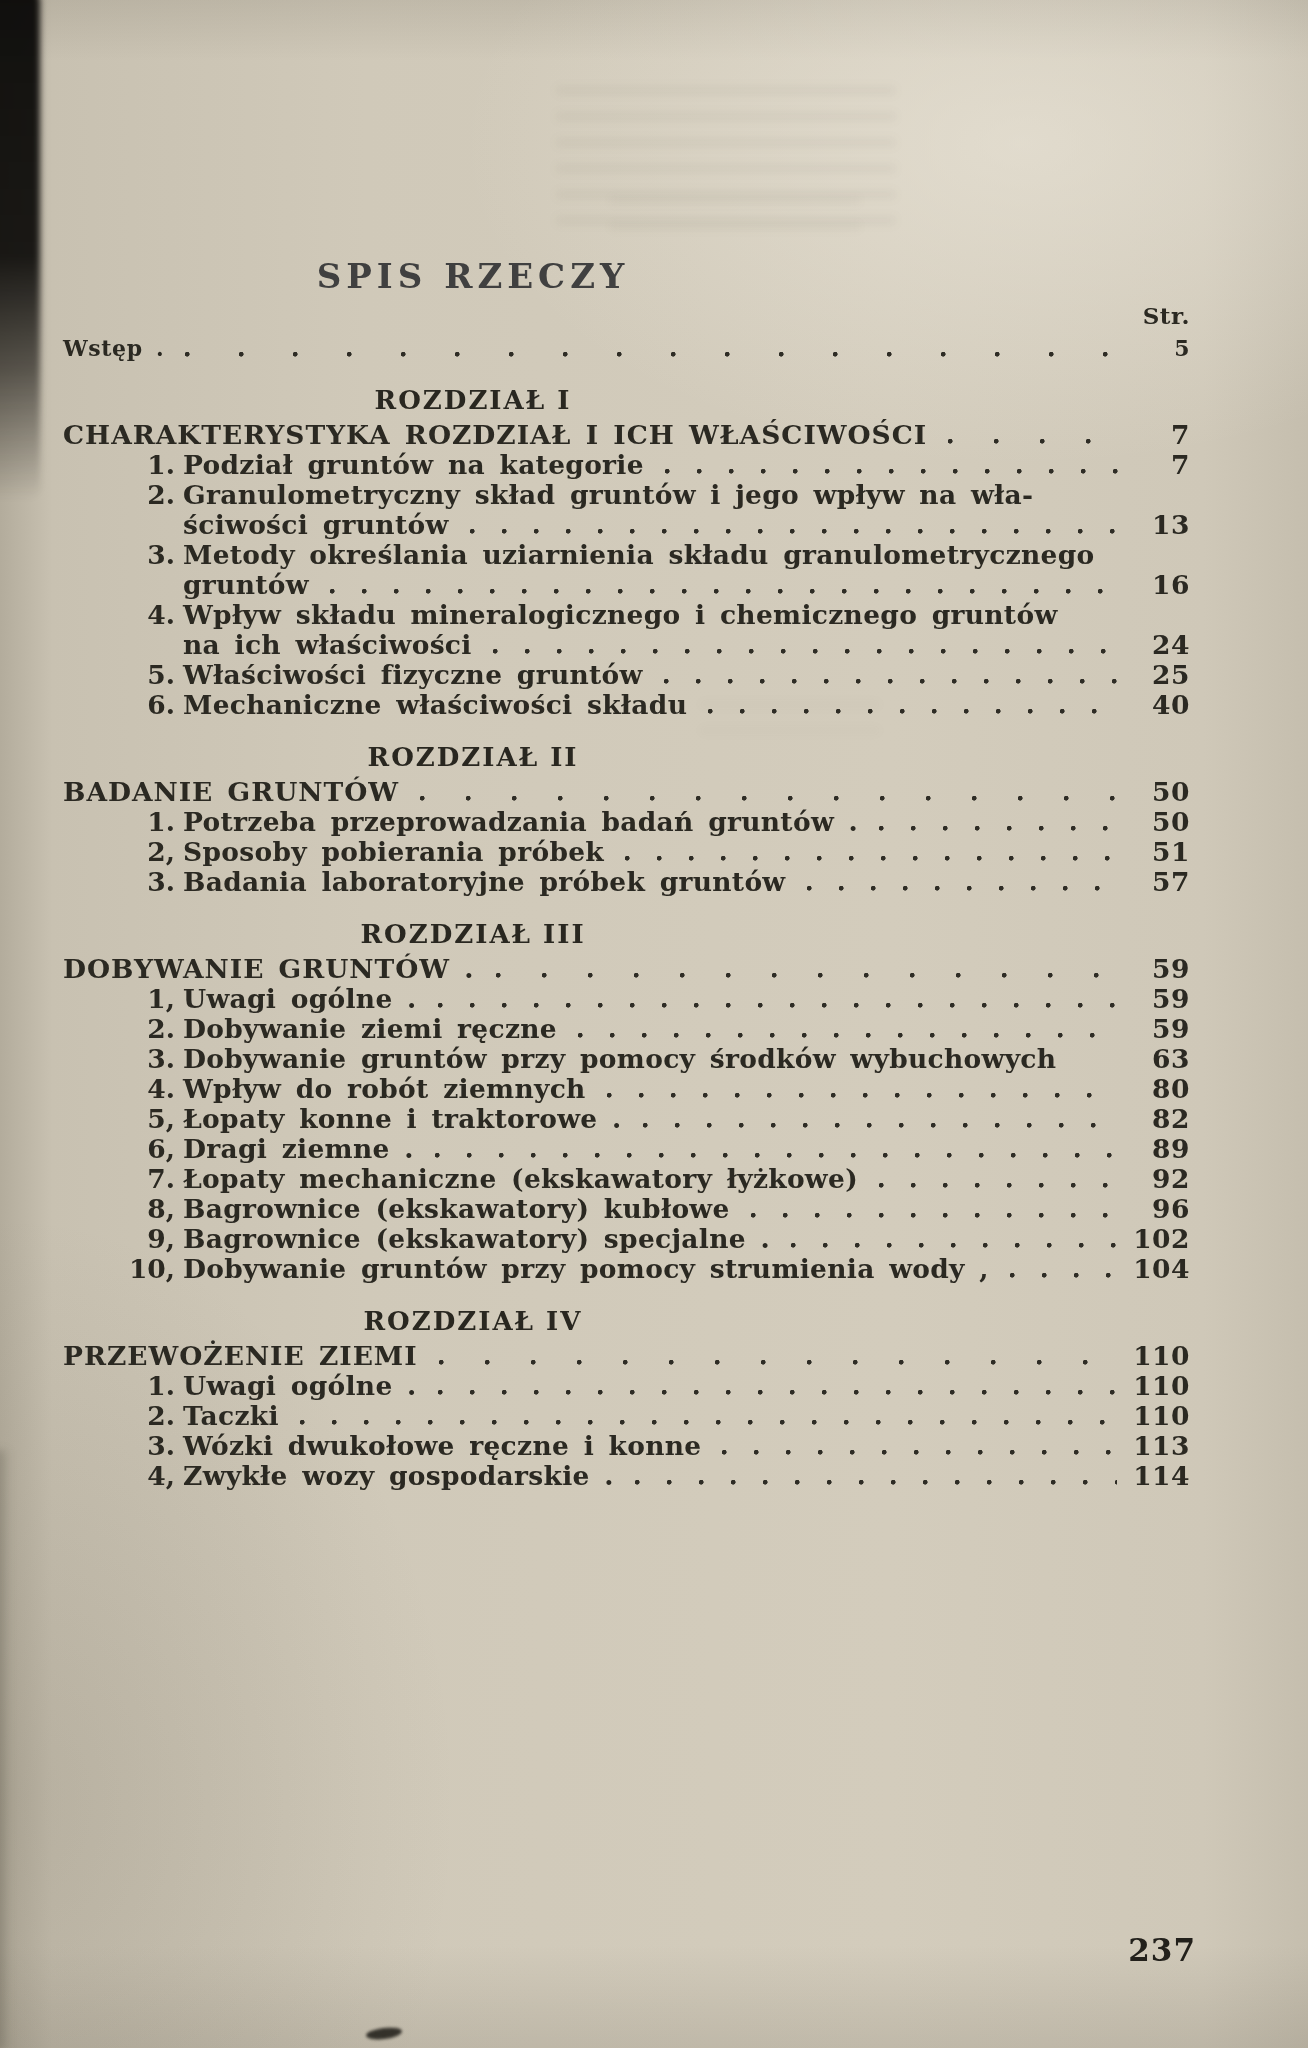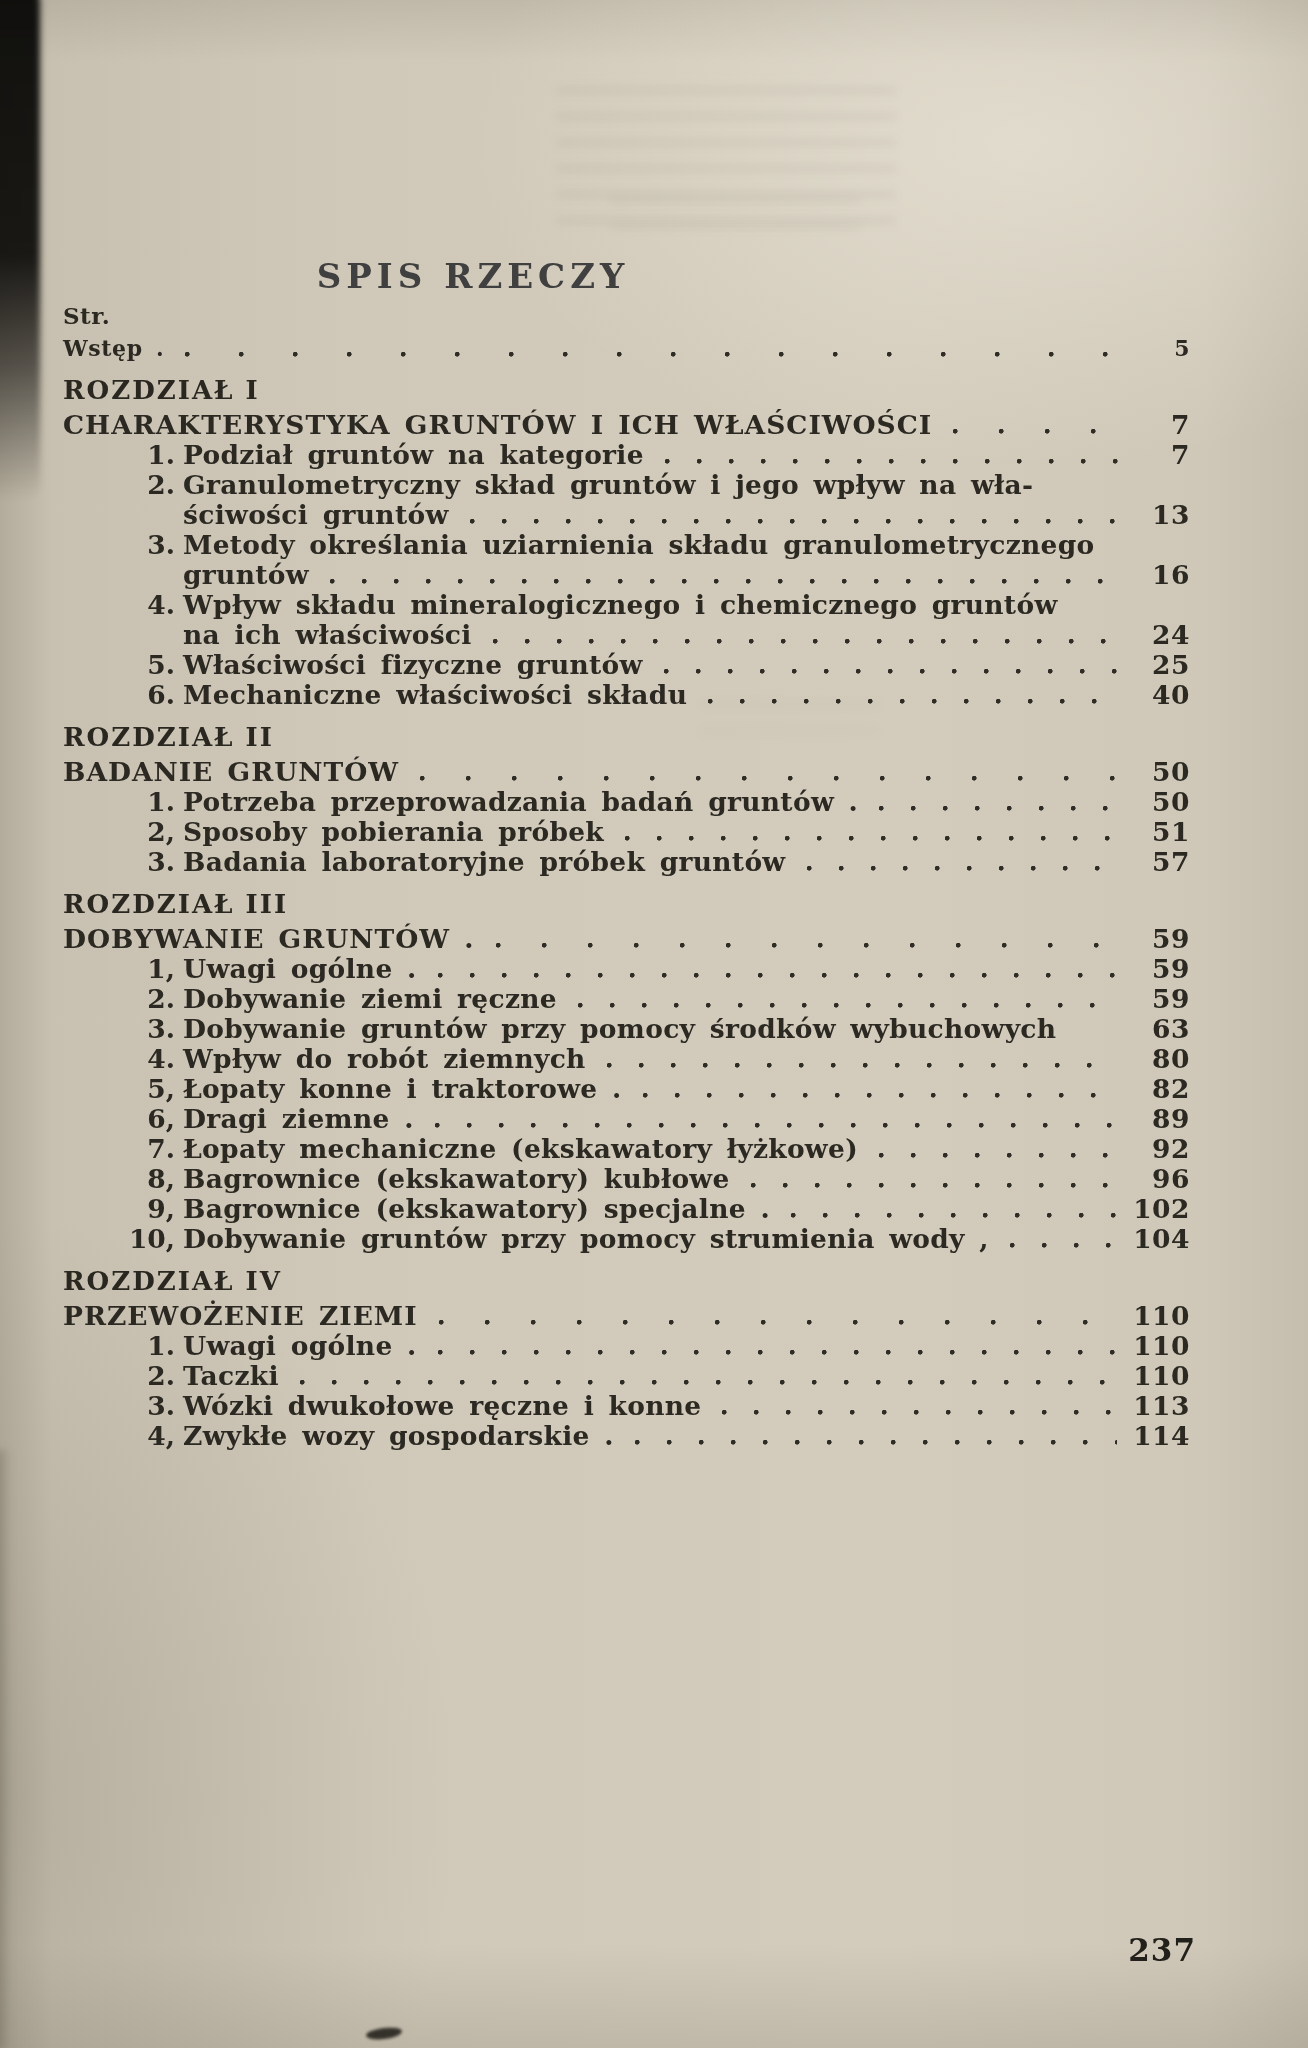--- a/index.html
+++ b/index.html
@@ -51,20 +51,21 @@
     width:820px;
     text-align:center;
     font-size:34px;
     letter-spacing:5px;
     line-height:40px;
     font-weight:700;
     color:#404040;
   }
   .str{
     width:100%;
+    text-align:right;
     font-size:23px;
     line-height:25px;
     margin-top:7px;
     letter-spacing:0.5px;
   }
 
   .line{
     display:flex;
     align-items:baseline;
     font-size:26.5px;
@@ -88,24 +89,25 @@
     background-repeat:repeat-x;
   }
   .line.front .leader{background-size:54px 7px;}
   .line.chapter .leader{background-size:46px 7px;}
   .leader.nodots{background:none;}
 
   .pg{flex:0 0 auto;min-width:56px;text-align:right;letter-spacing:0.5px;}
 
   .heading{
     width:820px;
+    text-align:center;
     font-size:26px;
     line-height:30px;
     letter-spacing:2px;
-    margin:12px 0 5px 0;
+    margin:22px 0 5px 0;
     color:#292720;
   }
 
   .folio{
     position:absolute;
     top:1932px;
     right:112px;
     font-size:31px;
     letter-spacing:1px;
     color:#22201b;
@@ -125,21 +127,21 @@
   <h1 class="title">SPIS RZECZY</h1>
   <div class="str">Str.</div>
   <div id="toc">
       <div class="line front">
         <span class="txt">Wstęp .</span>
         <span class="leader"></span>
         <span class="pg">5</span>
       </div>
       <div class="heading">ROZDZIAŁ I</div>
       <div class="line chapter">
-        <span class="txt">CHARAKTERYSTYKA GRUNTÓW I ICH WŁAŚCIWOŚCI</span>
+        <span class="txt">CHARAKTERYSTYKA ROZDZIAŁ I ICH WŁAŚCIWOŚCI</span>
         <span class="leader"></span>
         <span class="pg">7</span>
       </div>
       <div class="line item">
         <span class="num">1.</span>
         <span class="txt">Podział gruntów na kategorie</span>
         <span class="leader"></span>
         <span class="pg">7</span>
       </div>
       <div class="line item">

